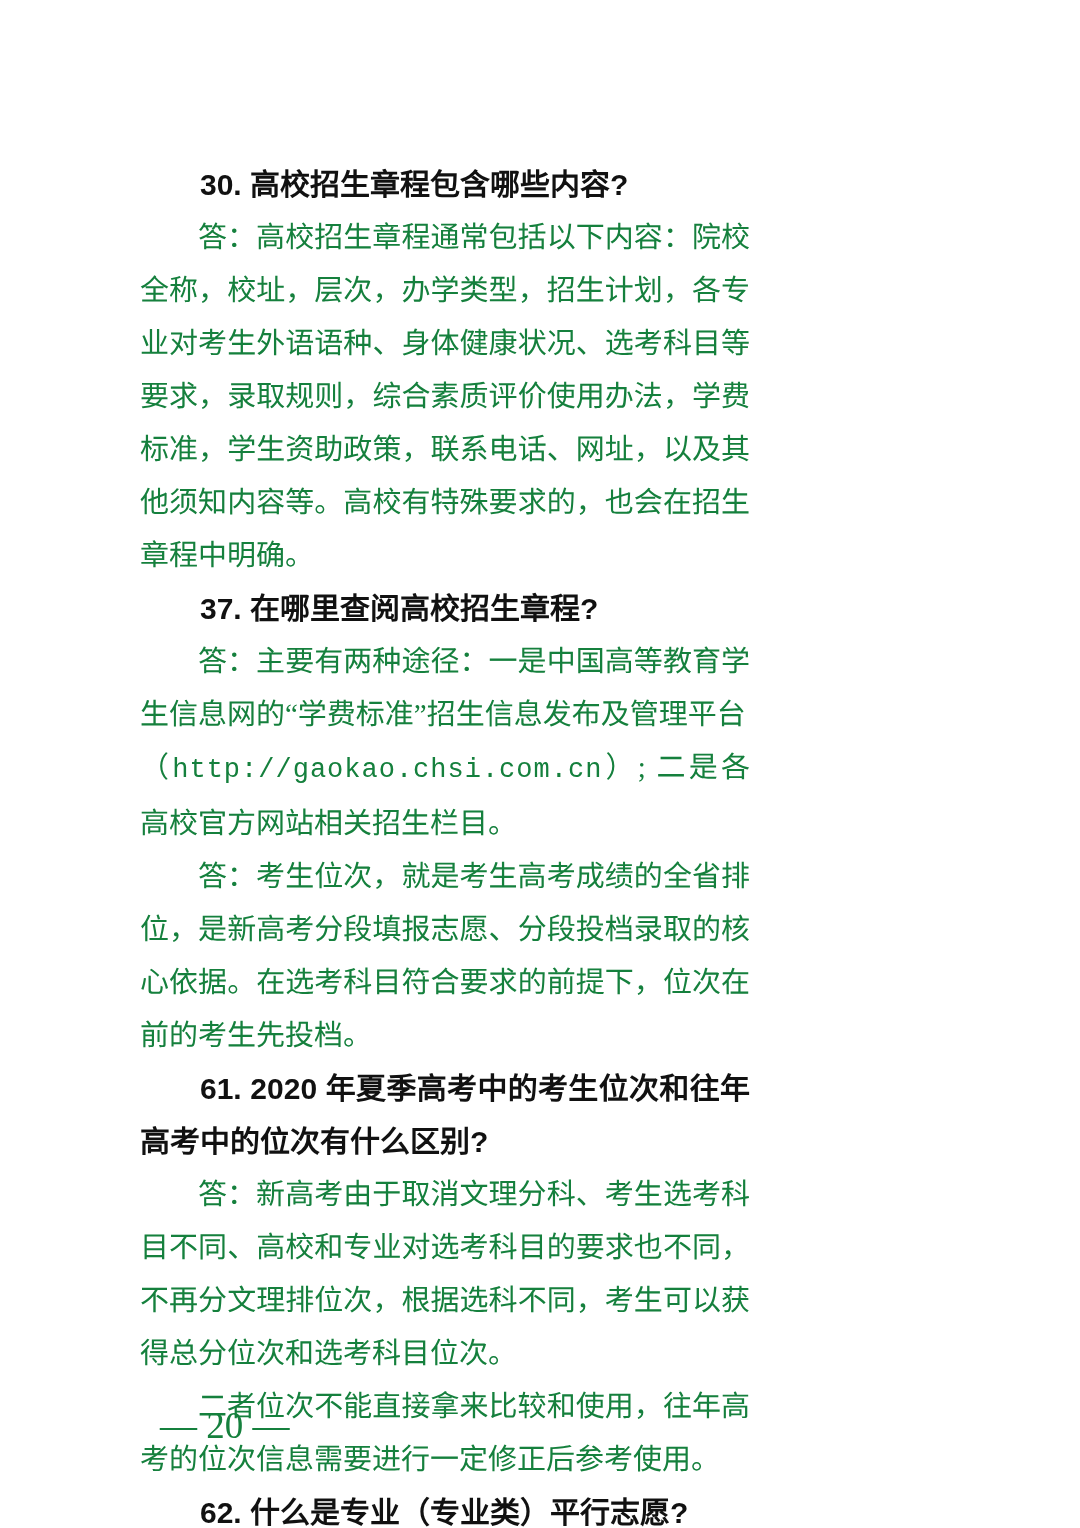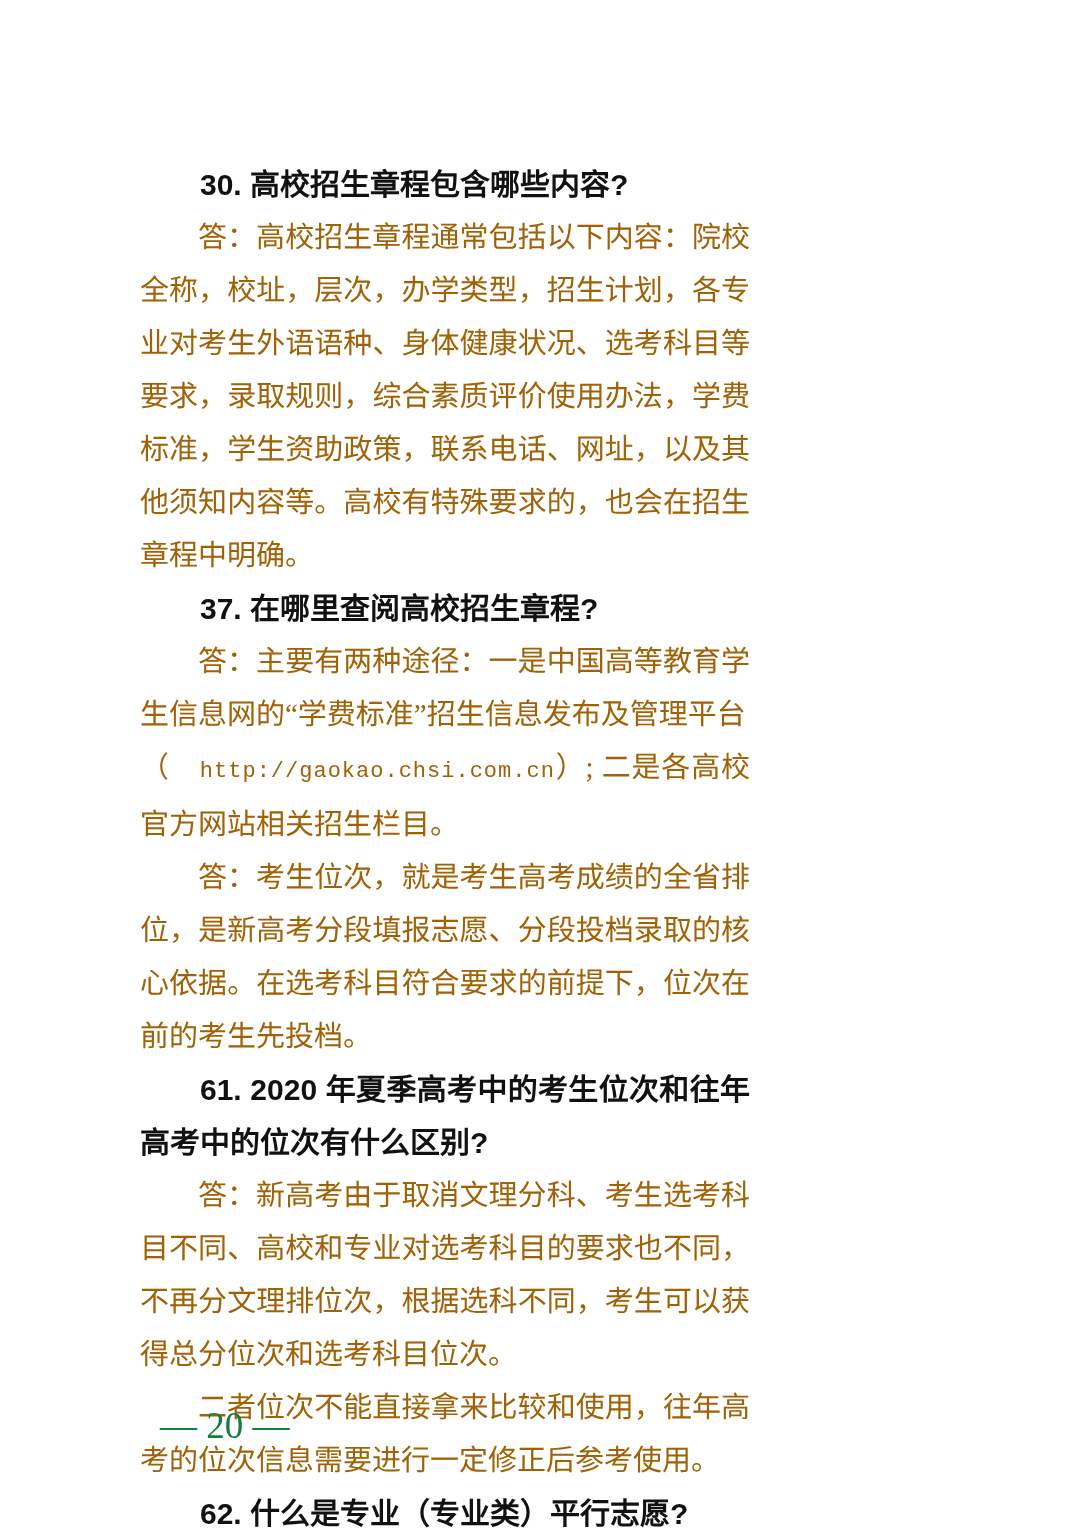--- a/index.html
+++ b/index.html
@@ -32,30 +32,29 @@
     color: #111111;
   }
   .para {
     font-family: "Liberation Serif", "DejaVu Serif", serif;
     font-weight: 400;
     font-size: 29px;
     line-height: 53px;
     margin: 0;
     text-indent: 2em;
     text-align: justify;
-    color: #a16207;
+    color: #15803d;
   }
   .para.no-indent {
     text-indent: 0;
   }
   .mono {
     font-family: "Liberation Mono", "DejaVu Sans Mono", monospace;
-    font-size: 22px;
+    font-size: 27px;
     letter-spacing: 1px;
-    margin-left: 30px;
   }
   .pageno {
     position: absolute;
     left: 160px;
     top: 1406px;
     font-family: "Liberation Serif", "DejaVu Serif", serif;
     font-size: 37px;
     line-height: 40px;
     color: #15803d;
   }

